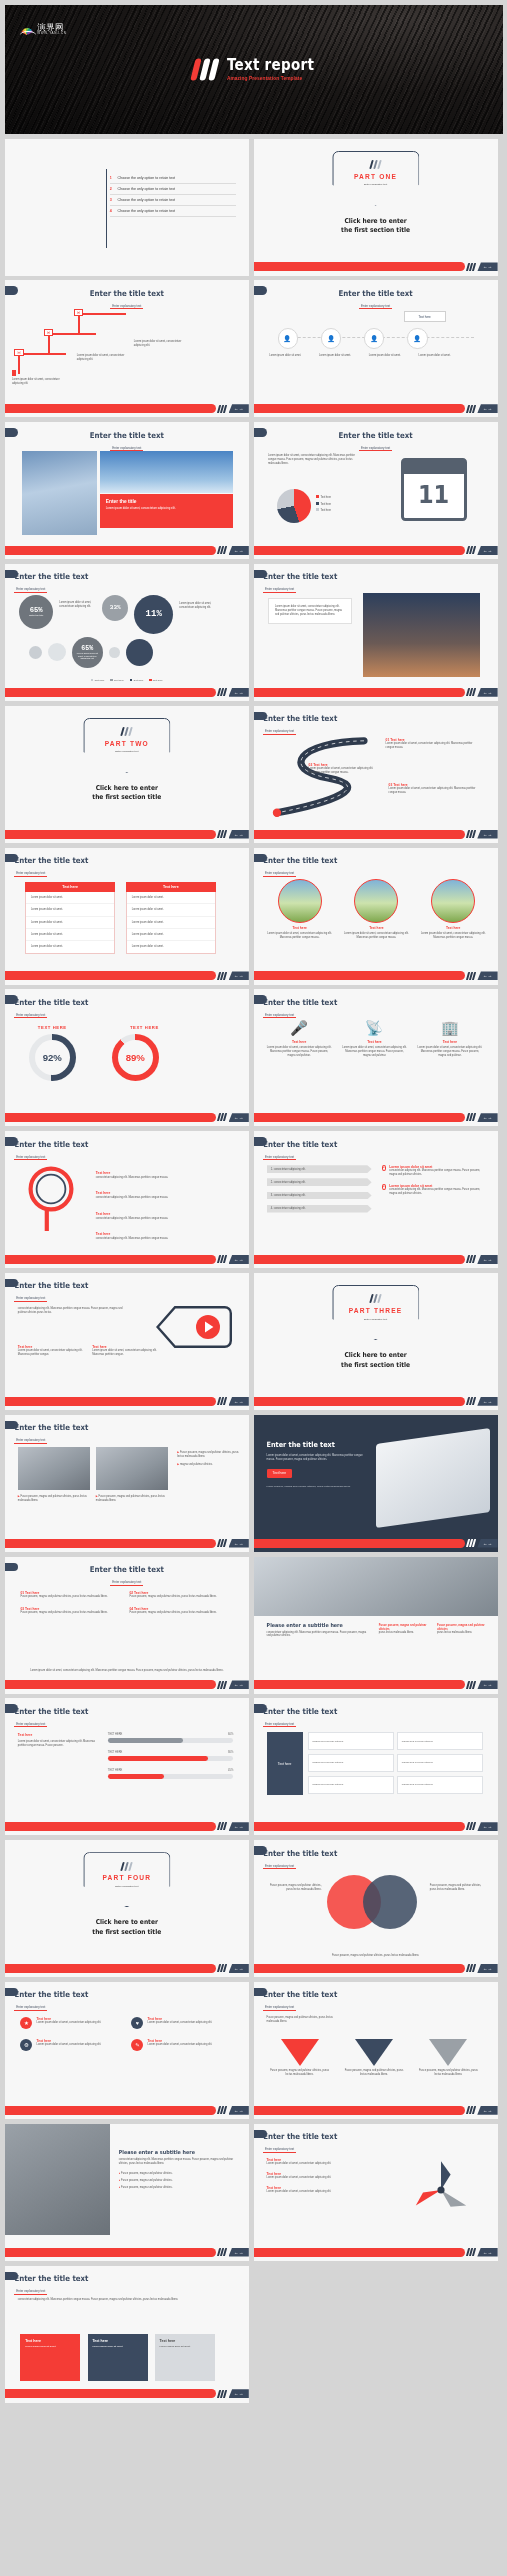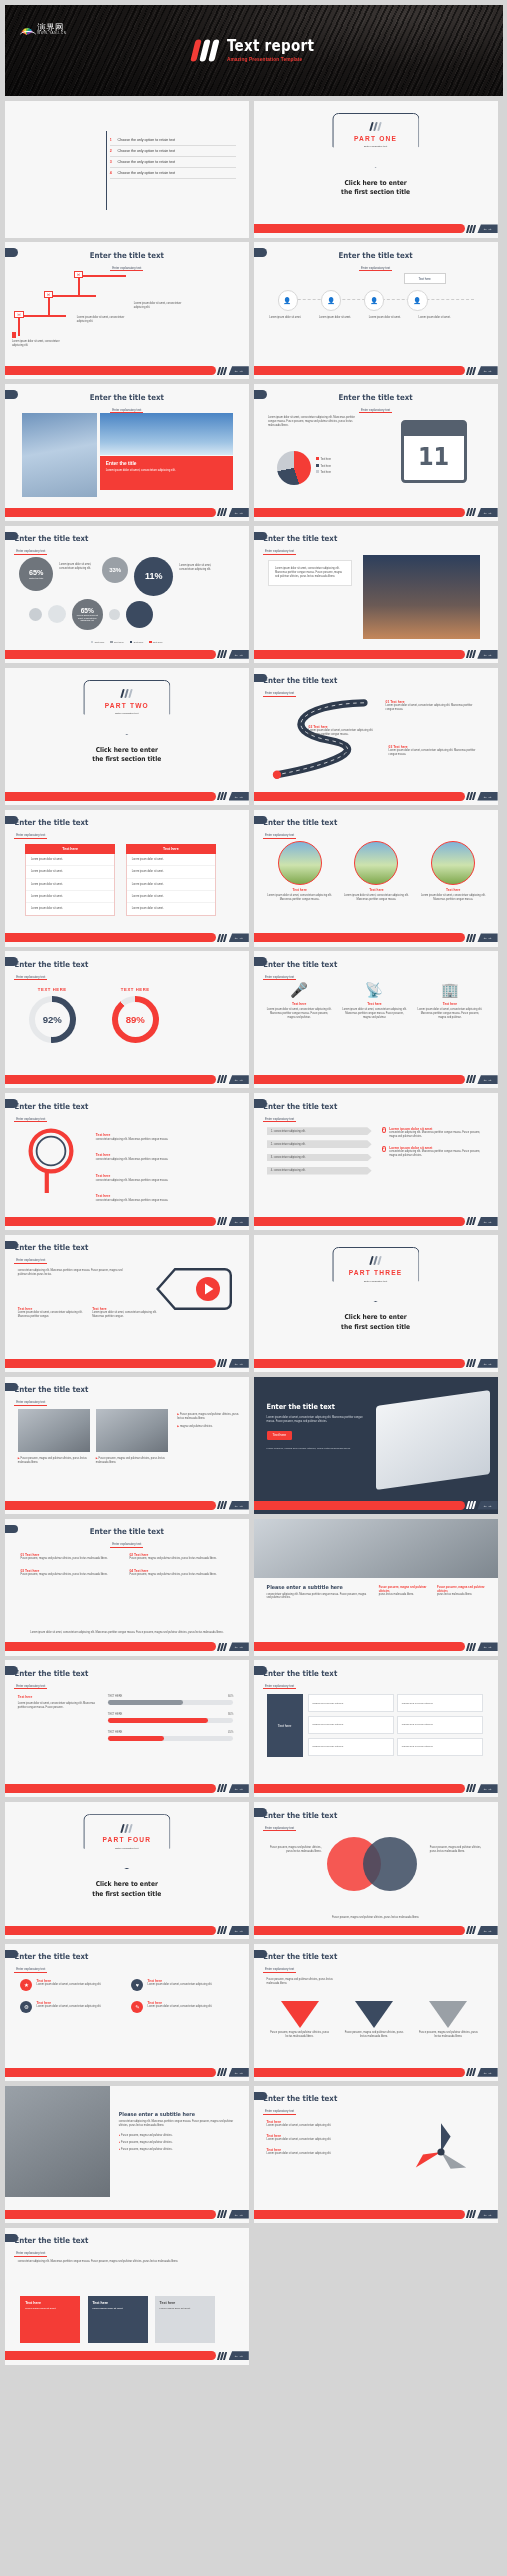--- a/index.html
+++ b/index.html
@@ -96,32 +96,32 @@
   .ph-img.sky { background:linear-gradient(180deg,#4a84c4 0%,#9fc4e4 70%,#d7e7f4 100%); }
   .ph-img.field { background:linear-gradient(180deg,#7fb3d8 0%,#cde3ad 55%,#7fa84e 100%); }
   .ph-img.office { background:linear-gradient(150deg,#b9bfc6,#8d959d 60%,#6d747c); }
   .ph-img.night { background:linear-gradient(180deg,#2d3f5c 0%,#6b5a55 60%,#c4875a 100%); }
   .ph-img.hand { background:linear-gradient(150deg,#cdd3d9,#7e878f); }
   .ph-img.gray { background:linear-gradient(150deg,#9aa1a8,#6b7279); }
   .chip { background:#f43c36; color:#fff; }
   .donut { border-radius:50%; }
 
   .circle { border-radius:50%; display:flex; align-items:center; justify-content:center; color:#fff; }
-  .pct { font-weight:bold; font-family:Liberation Sans, sans-serif; }
+  .pct { font-weight:bold; font-family:Liberation Mono, monospace; }
 
   .arrowbar { height:7.8px; background:#dcdcdc; clip-path:polygon(0 0, calc(100% - 4.2px) 0, 100% 50%, calc(100% - 4.2px) 100%, 0 100%); display:flex; align-items:center; padding-left:4.2px; }
   .arrowbar .t { font-size:2.6px; color:#555; }
   .numdot { width:5.4px; height:5.4px; border-radius:50%; border:0.6px solid #f43c36; color:#f43c36; font-size:2.7px; display:flex; align-items:center; justify-content:center; }
 </style>
 </head>
 <body>
 
 <div class="sheet">
 
-  <div class="slide wide dark" style="height:91px;">
+  <div class="slide wide dark" style="height:129px;">
     <div class="logo">
       <div class="logo-fan">
         <i style="background:#e8453c;transform:rotate(-62deg)"></i>
         <i style="background:#f2a73b;transform:rotate(-42deg)"></i>
         <i style="background:#f5df45;transform:rotate(-22deg)"></i>
         <i style="background:#7fc242;transform:rotate(0deg)"></i>
         <i style="background:#21a97a;transform:rotate(22deg)"></i>
         <i style="background:#1a9ec4;transform:rotate(44deg)"></i>
         <i style="background:#8b3fa0;transform:rotate(64deg)"></i>
         <div class="logo-arc"></div>
@@ -514,21 +514,21 @@
       <div class="t">Enter the title text</div>
       <div class="st">Enter explanatory text</div>
     </div>
     <div style="position:absolute;left:24px;top:36px;display:flex;gap:36px;align-items:center">
       <div style="text-align:center">
         <div class="mini-h red" style="font-size:4.2px;letter-spacing:0.6px">TEXT HERE</div>
         <div style="margin-top:3.6px;width:47px;height:47px;border-radius:50%;background:conic-gradient(#3b4a60 0 51%, #e6e8ea 51% 100%);display:flex;align-items:center;justify-content:center">
           <div style="width:35px;height:35px;border-radius:50%;background:#f7f7f7;display:flex;align-items:center;justify-content:center;font-size:9.6px;font-weight:bold;color:#3b4a60">92%</div>
         </div>
       </div>
-      <div style="text-align:center">
+      <div style="text-align:right">
         <div class="mini-h red" style="font-size:4.2px;letter-spacing:0.6px">TEXT HERE</div>
         <div style="margin-top:3.6px;width:47px;height:47px;border-radius:50%;background:conic-gradient(#f43c36 0 89%, #e6e8ea 89% 100%);display:flex;align-items:center;justify-content:center">
           <div style="width:35px;height:35px;border-radius:50%;background:#f7f7f7;display:flex;align-items:center;justify-content:center;font-size:9.6px;font-weight:bold;color:#f43c36">89%</div>
         </div>
       </div>
     </div>
     <div class="footer">
       <div class="bar"></div>
       <div class="fs">
           <span></span>

